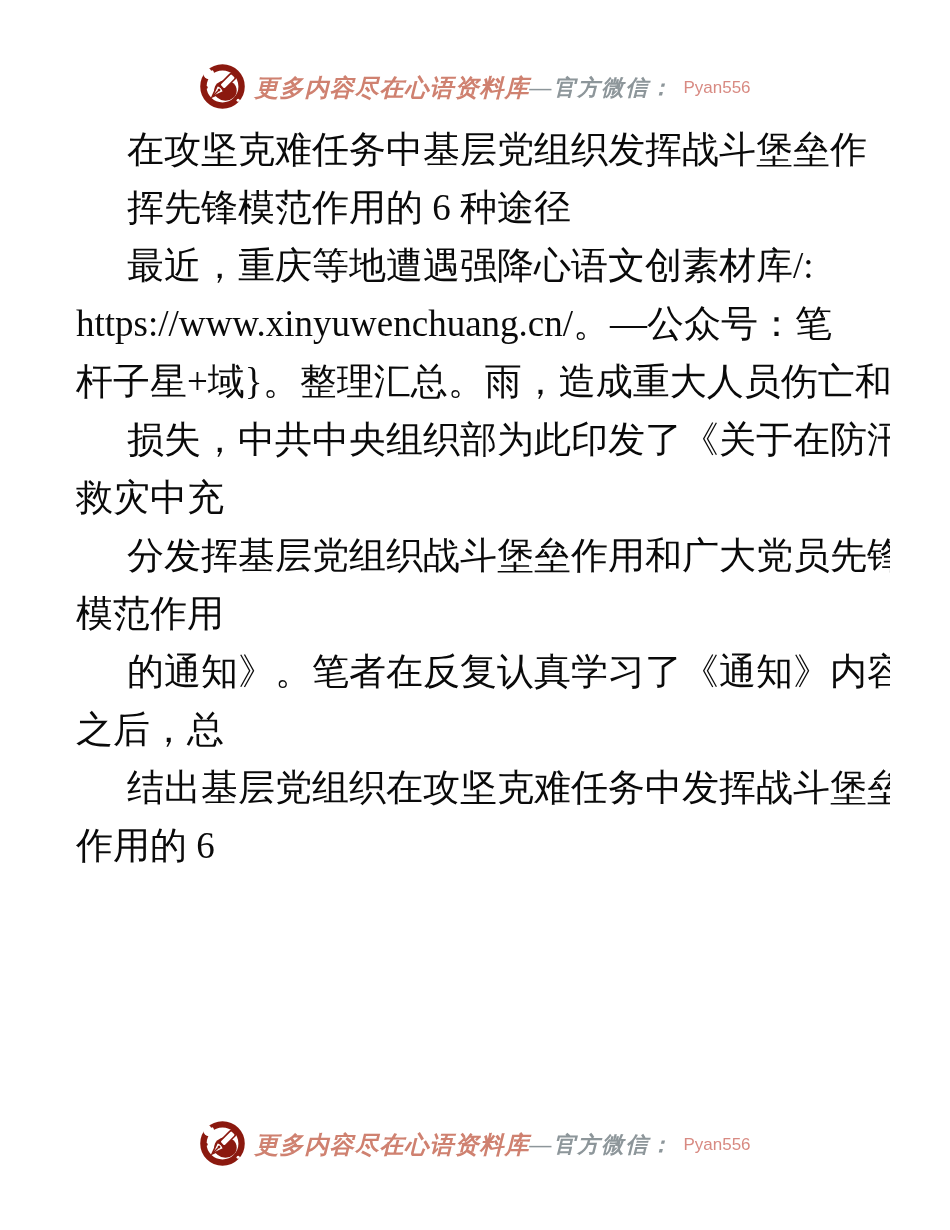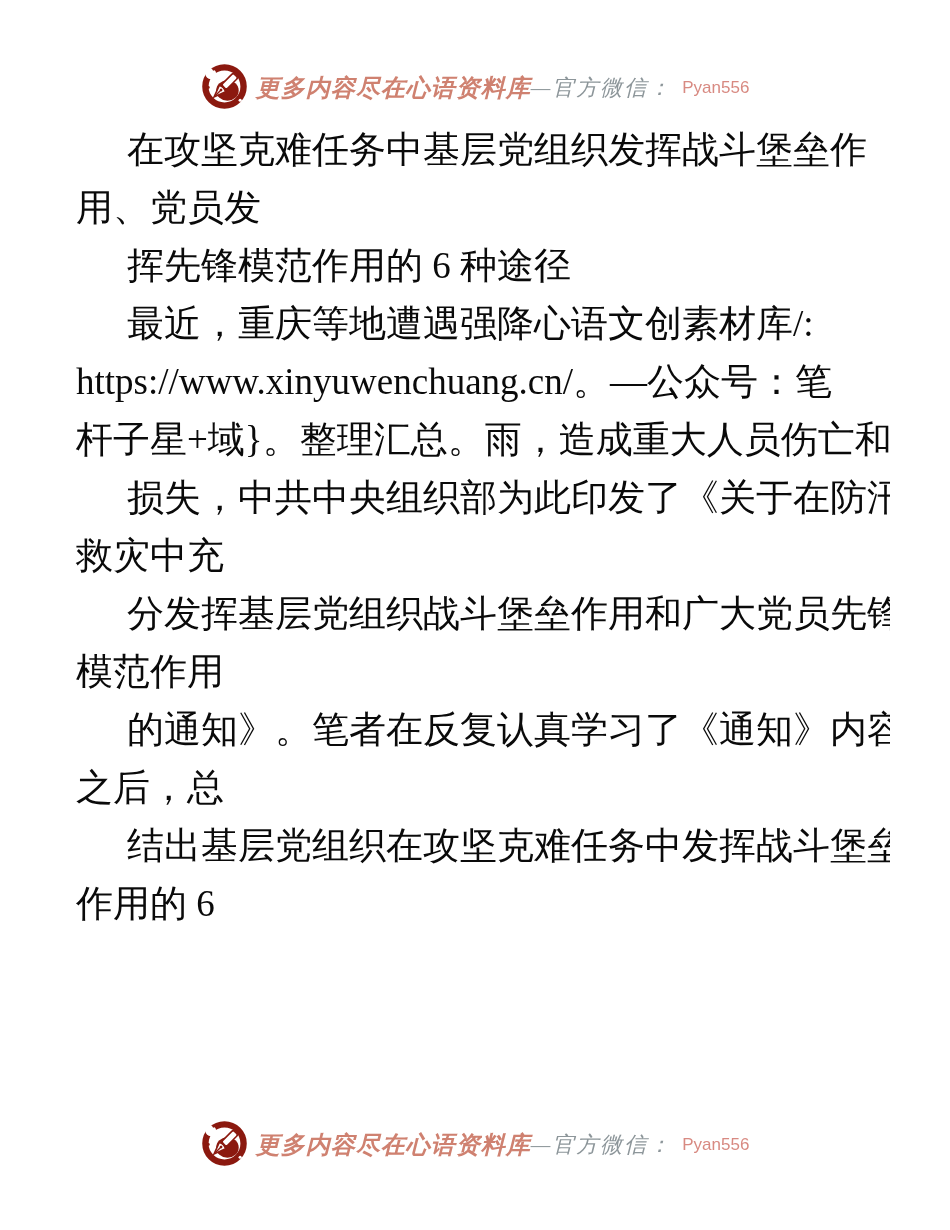--- a/index.html
+++ b/index.html
@@ -29,21 +29,21 @@
     font-style: italic;
     font-weight: bold;
     font-size: 24px;
     color: #cf8170;
     letter-spacing: 1px;
     white-space: nowrap;
   }
   .wlabel {
     font-family: "Liberation Serif", "DejaVu Serif", serif;
     font-style: italic;
-    font-weight: normal;
+    font-weight: bold;
     font-size: 22px;
     color: #8d969a;
     letter-spacing: 2px;
     white-space: nowrap;
   }
   .wid {
     font-family: "Liberation Sans", "DejaVu Sans", sans-serif;
     font-size: 17px;
     color: #d88a82;
     margin-left: 10px;
@@ -88,21 +88,20 @@
         <circle cx="13" cy="6.5" r="1.3" fill="#8b190f"></circle>
       </svg>
     </span>
     <span class="brand">更多内容尽在心语资料库</span>
     <span class="wlabel">—官方微信：</span>
     <span class="wid">Pyan556</span>
   </div>
 
   <div class="doc-body" id="doc-body">
       <div class="line indent">在攻坚克难任务中基层党组织发挥战斗堡垒作</div>
-      <div class="line">用、党员发</div>
       <div class="line indent">挥先锋模范作用的 6 种途径</div>
       <div class="line indent">最近，重庆等地遭遇强降心语文创素材库/:</div>
       <div class="line">https://www.xinyuwenchuang.cn/。—公众号：笔</div>
       <div class="line">杆子星+域}。整理汇总。雨，造成重大人员伤亡和</div>
       <div class="line indent">损失，中共中央组织部为此印发了《关于在防汛</div>
       <div class="line">救灾中充</div>
       <div class="line indent">分发挥基层党组织战斗堡垒作用和广大党员先锋</div>
       <div class="line">模范作用</div>
       <div class="line indent">的通知》。笔者在反复认真学习了《通知》内容</div>
       <div class="line">之后，总</div>

